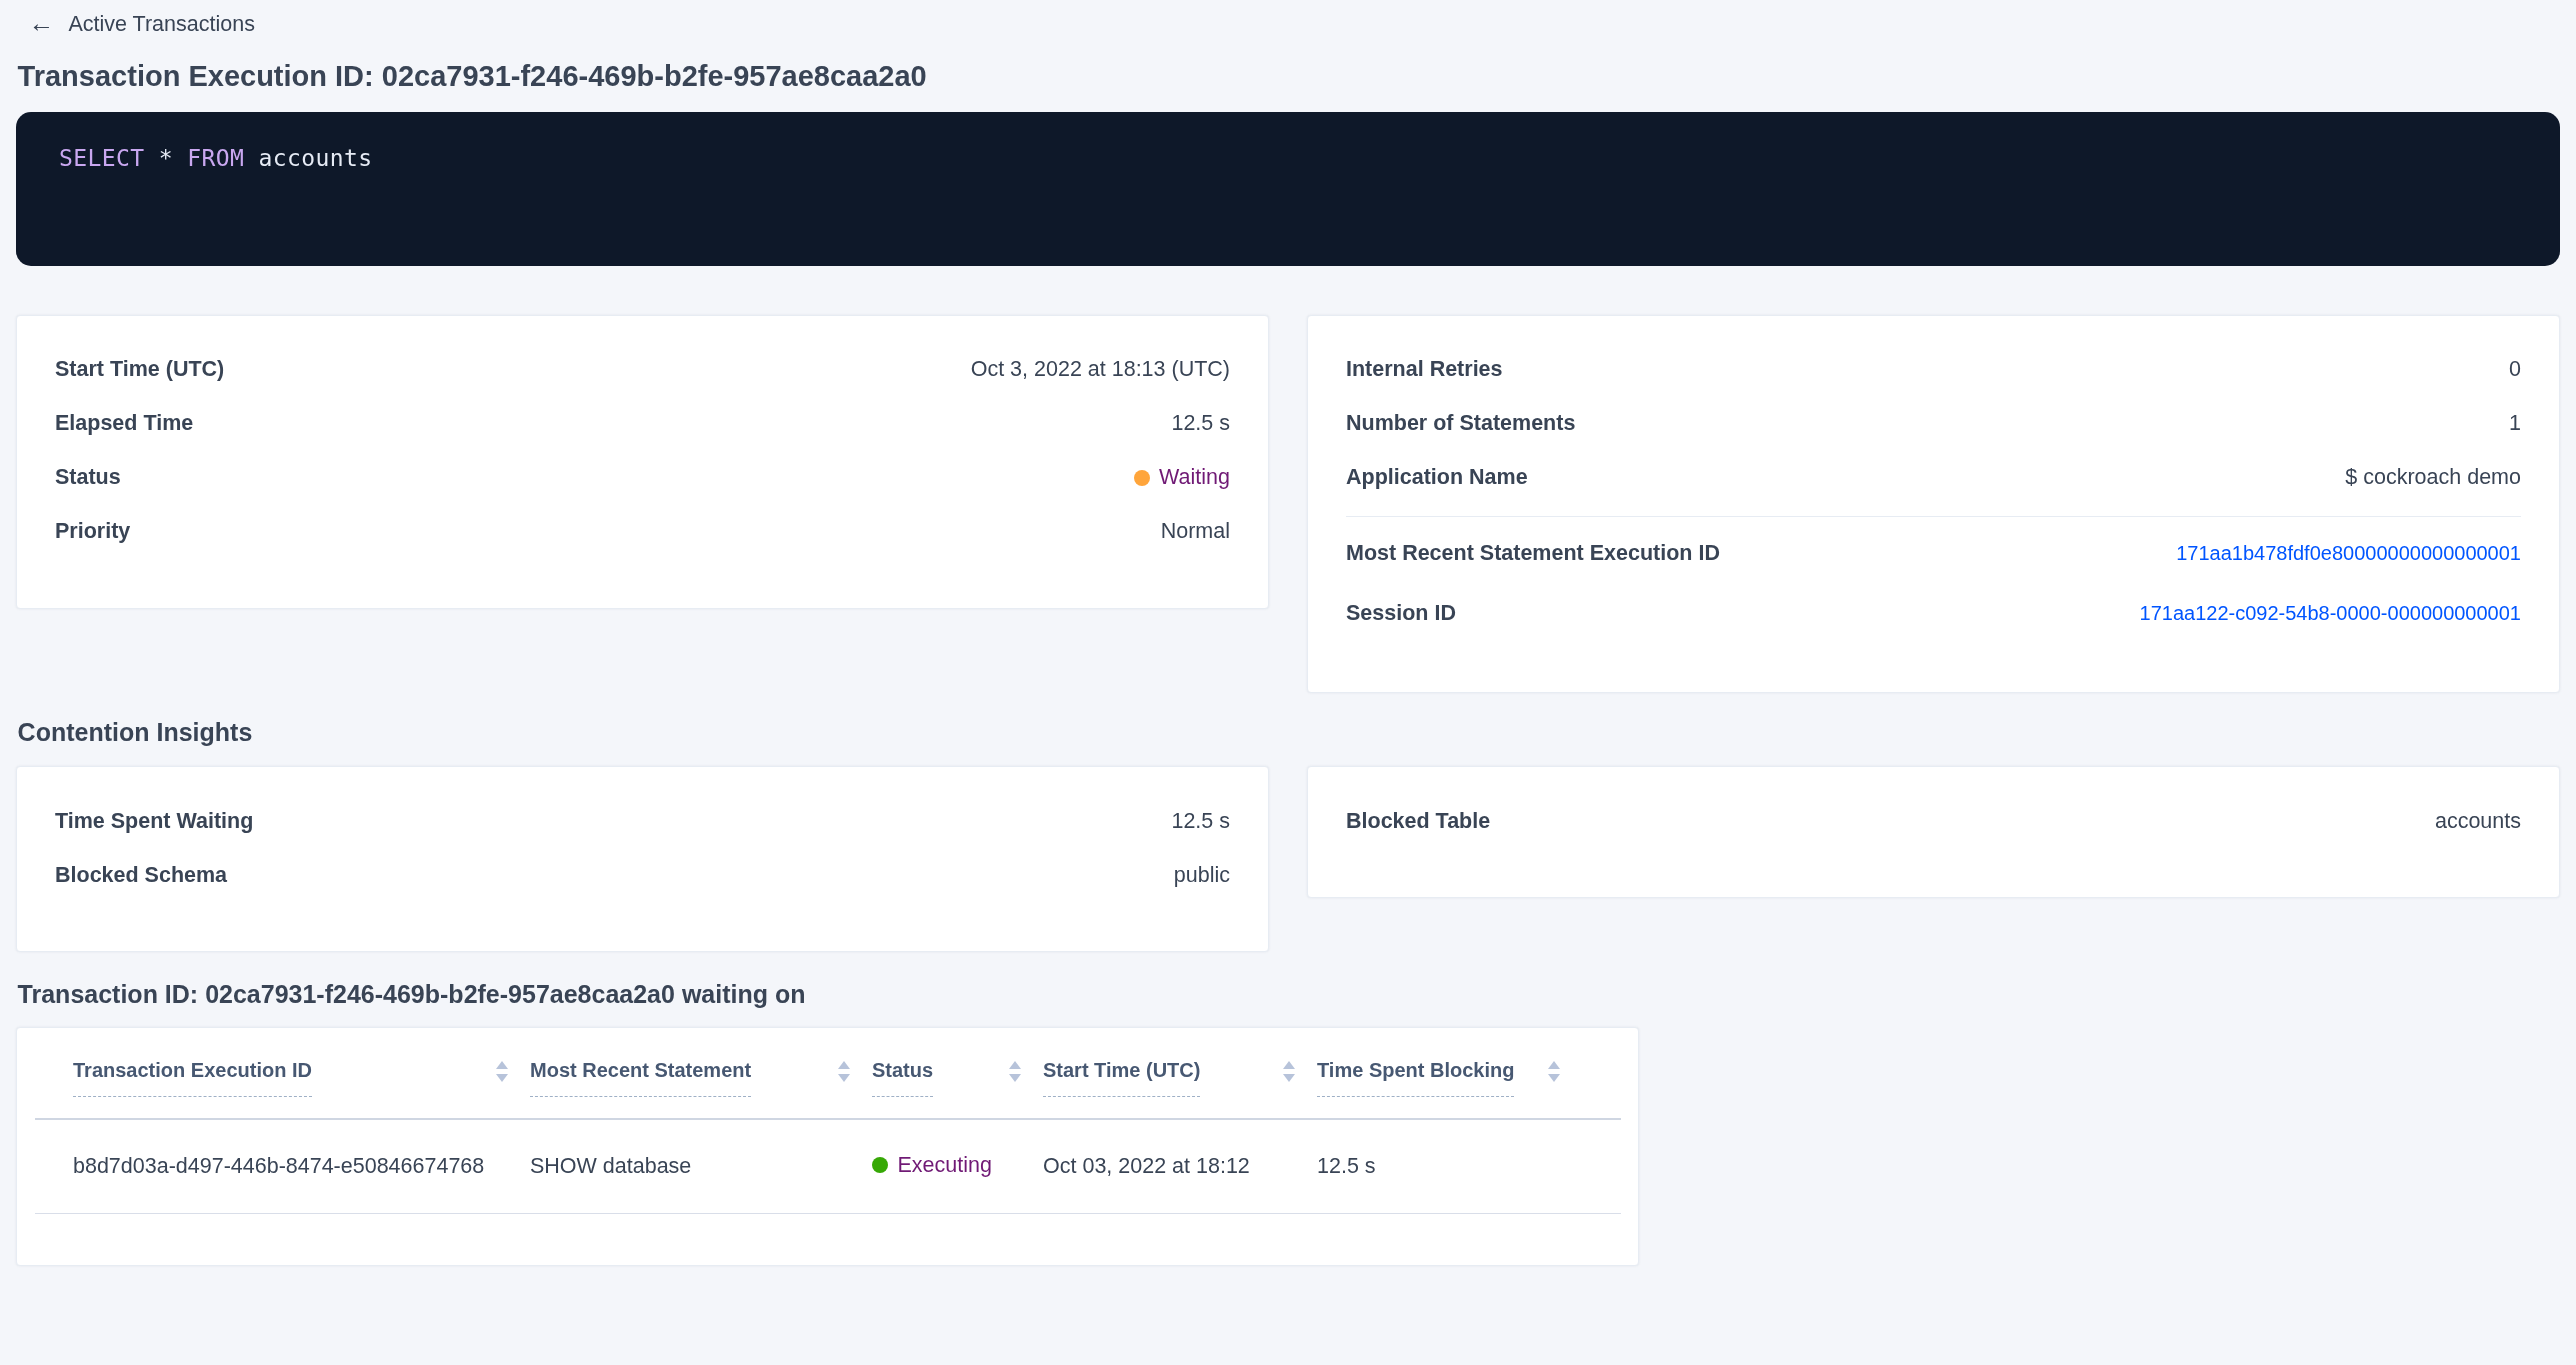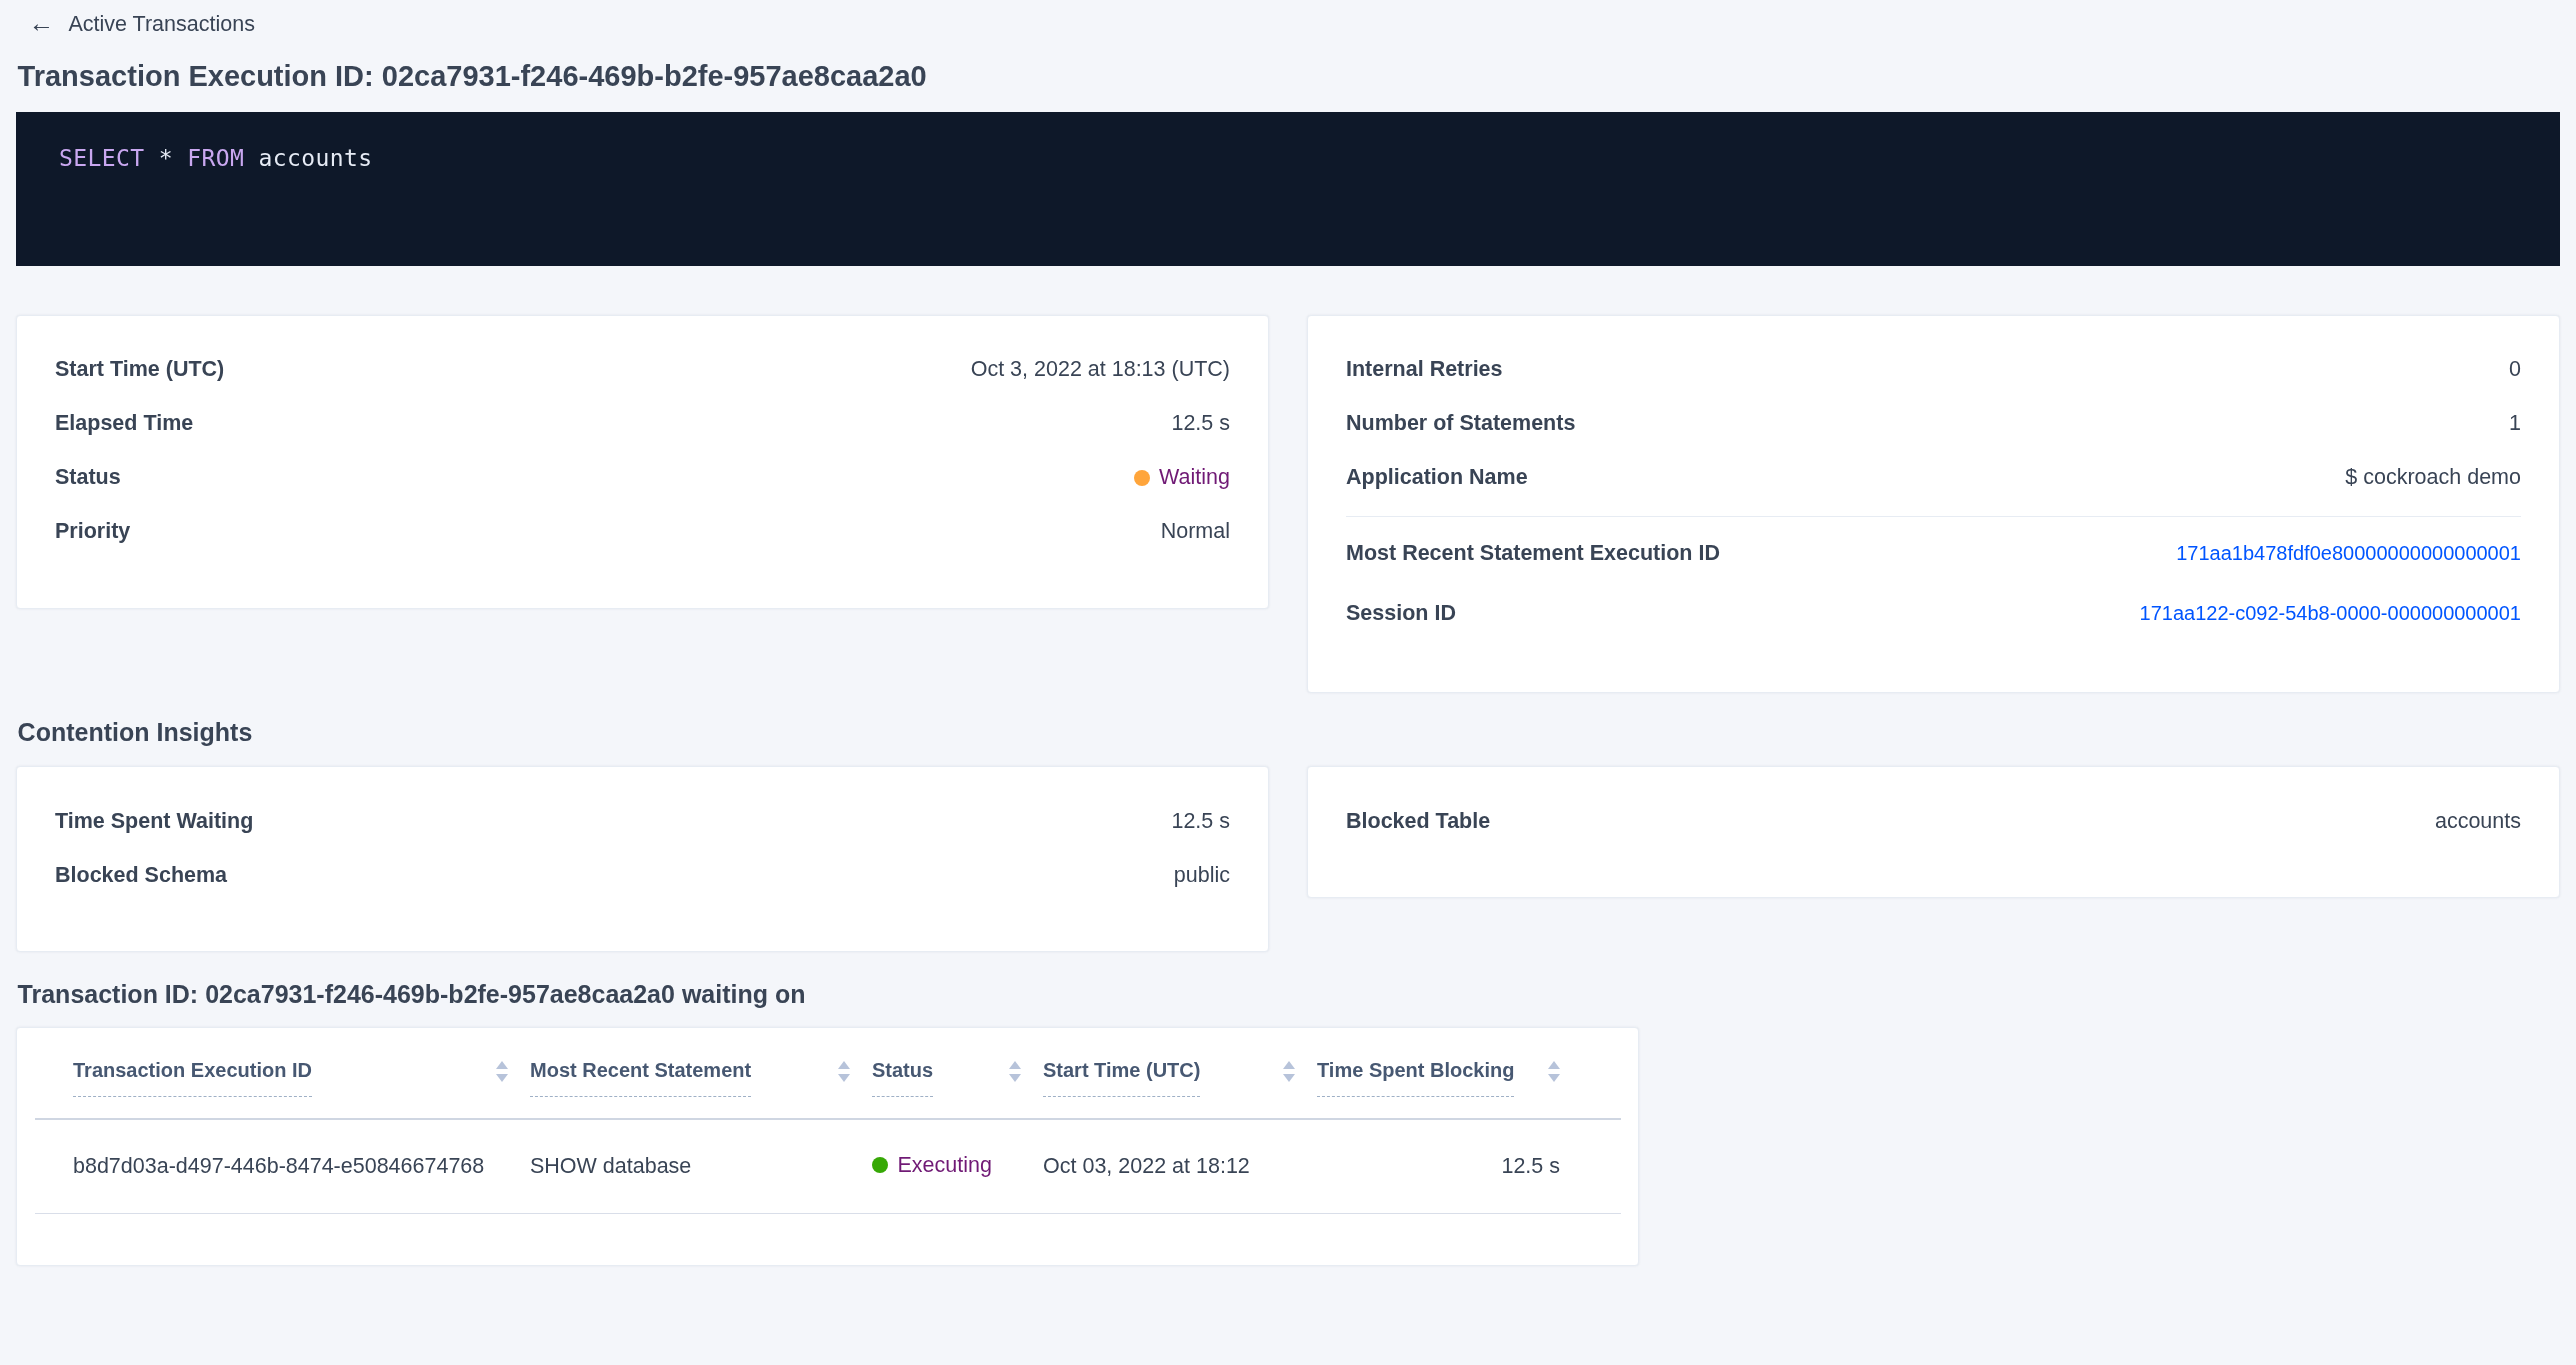--- a/index.html
+++ b/index.html
@@ -14,21 +14,21 @@
   
   .crumb{margin:9.5px 0 0 12.7px;display:inline-flex;align-items:center;gap:14.3px;cursor:pointer;height:29px;}
   .crumb .arrow{font-size:25.5px;color:#394455;line-height:1;}
   .crumb .crumb-label{font-size:21.5px;color:#394455;}
 
   
   h1.title{margin:20.7px 0 0 1.6px;font-size:29px;line-height:35px;font-weight:700;color:#394455;}
 
   
   .sql-box{
-    margin-top:17.5px;height:154px;box-sizing:border-box;border-radius:0;
+    margin-top:17.5px;height:154px;box-sizing:border-box;border-radius:15px;
     background:#0e1829;padding:33px 43px;
   }
   .sql-box code{
     font-family:"DejaVu Sans Mono", monospace;font-size:23px;letter-spacing:0.4px;
     color:#e6ebf5;white-space:pre;
   }
   .sql-kw{color:#c9a7f0;}
 
   
   .cards-row{display:flex;gap:38px;align-items:flex-start;}
@@ -65,21 +65,21 @@
     font-size:20px;font-weight:700;color:#475872;line-height:27px;
     border-bottom:1.6px dashed #9fb0c6;padding-bottom:12.7px;display:inline-block;
   }
   .sort{display:flex;flex-direction:column;gap:4.8px;margin-top:4.8px;}
   .sort .up{width:0;height:0;border-left:6.4px solid transparent;border-right:6.4px solid transparent;border-bottom:8px solid #b7c3da;}
   .sort .down{width:0;height:0;border-left:6.4px solid transparent;border-right:6.4px solid transparent;border-top:8px solid #b7c3da;}
   .head-divider{height:1.6px;background:#cfd6e2;margin:20.7px 17.5px 0 17.5px;}
   .tr{display:flex;padding:0 56px;height:93px;align-items:center;}
   .td{font-size:21.5px;color:#394455;box-sizing:border-box;padding-right:22px;}
   .row-border{height:1.6px;background:#d9dee9;margin:0 17.5px;}
-  .c1{width:457px;} .c2{width:342px;} .c3{width:171px;} .c4{width:274px;} .c5{flex:1;text-align:right;}
+  .c1{width:457px;} .c2{width:342px;} .c3{width:171px;} .c4{width:274px;} .c5{flex:1;}
 </style>
 </head>
 <body>
 
 <div class="page">
   <div class="content">
 
     <div class="crumb">
       <span class="arrow">←</span>
       <span class="crumb-label">Active Transactions</span>

